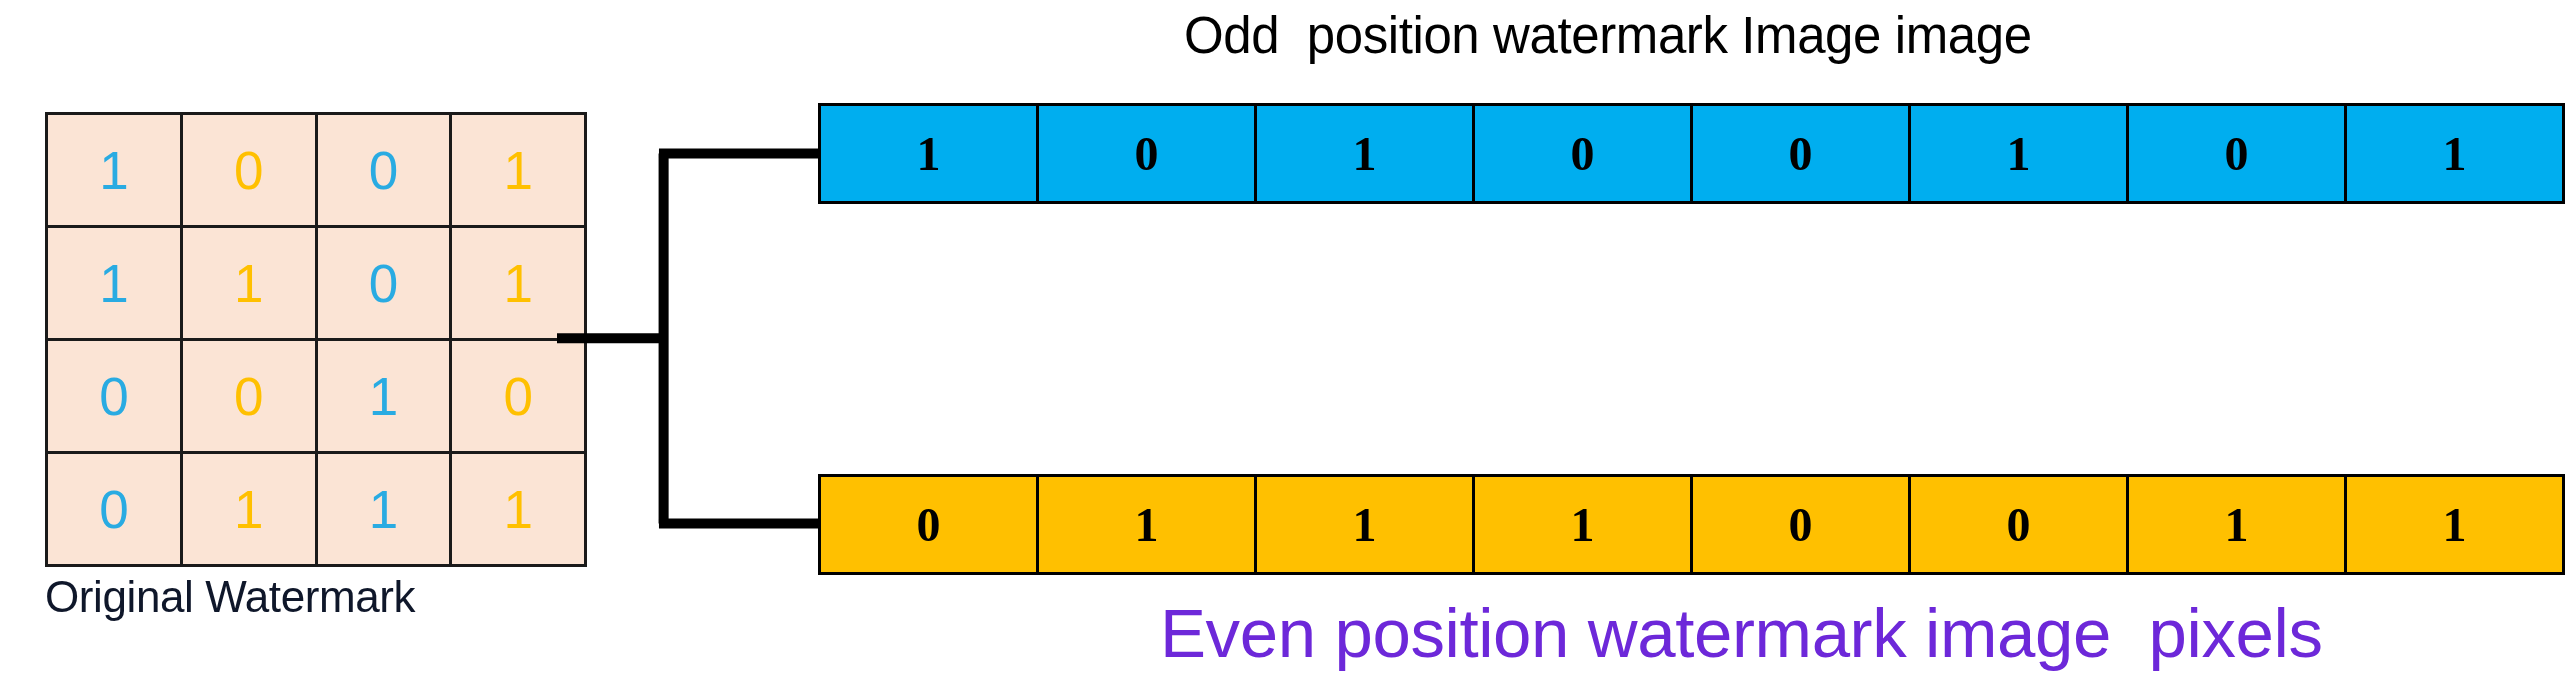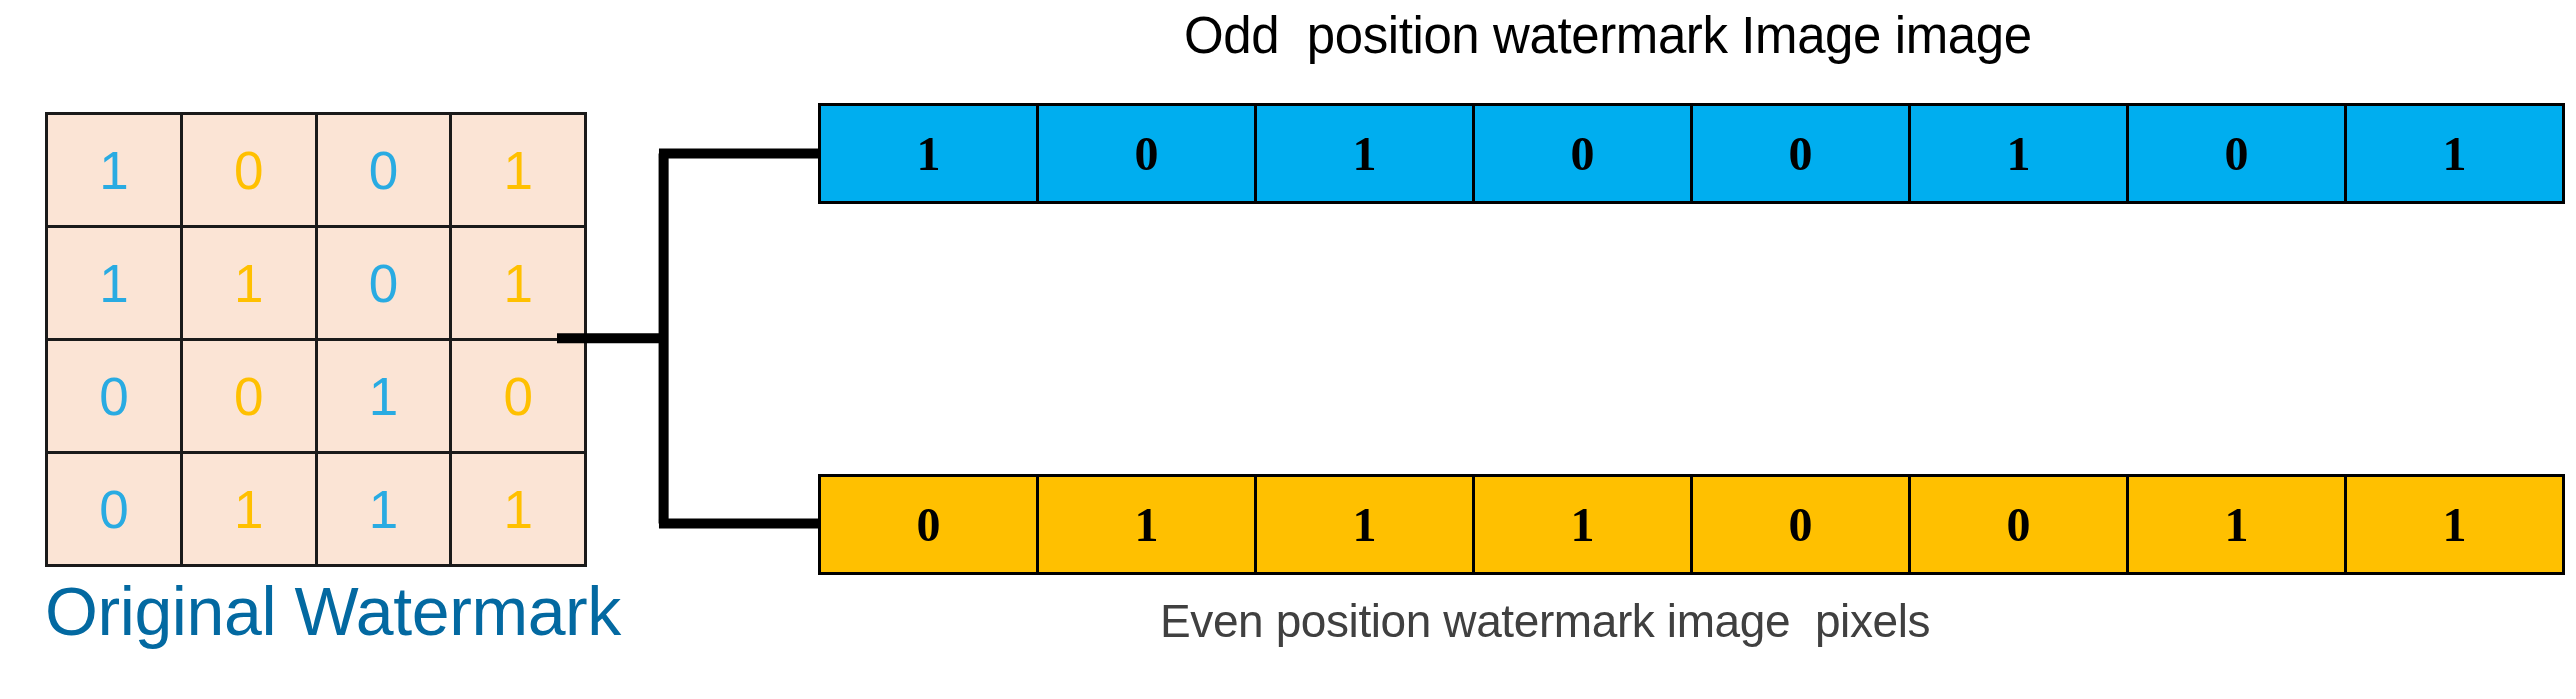--- a/index.html
+++ b/index.html
@@ -40,22 +40,22 @@
     font-weight: 400;
     font-family: "Liberation Sans", sans-serif;
     line-height: 1;
     padding: 0;
   }
   .cell-blue  { color: #29ABE2; }
   .cell-orange{ color: #FFC000; }
 
   #original-watermark-label {
     margin-top: 4.6px;
-    font-size: 68px;
-    color: #0369a1;
+    font-size: 44px;
+    color: #0f172a;
     font-family: "Liberation Sans", sans-serif;
     letter-spacing: -0.4px;
     white-space: pre;
   }
 
   
   #connector {
     position: absolute;
     left: 557px;
     top: 116px;
@@ -72,22 +72,22 @@
     font-size: 51px;
     color: #000000;
     white-space: pre;
     font-family: "Liberation Sans", sans-serif;
     letter-spacing: -0.4px;
   }
   #even-title {
     position: absolute;
     left: 1160px;
     top: 594px;
-    font-size: 46px;
-    color: #404040;
+    font-size: 69px;
+    color: #6d28d9;
     white-space: pre;
     font-family: "Liberation Sans", sans-serif;
     letter-spacing: -0.4px;
     text-align: center;
   }
 
   .pixel-bar {
     position: absolute;
     left: 818px;
     width: 1747px;

